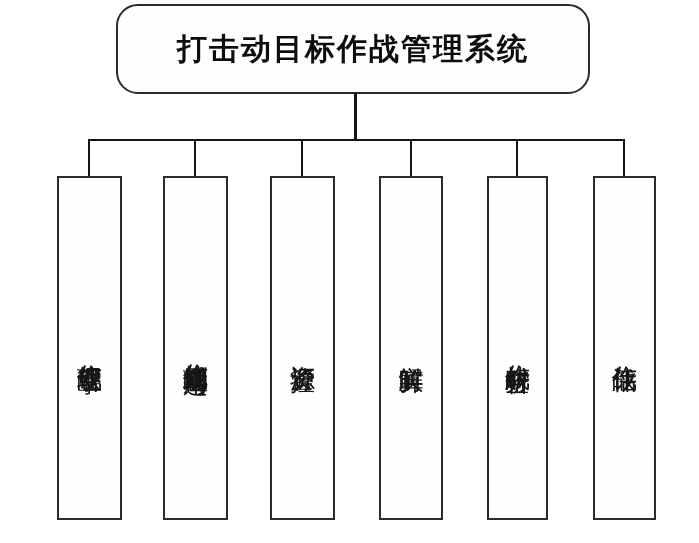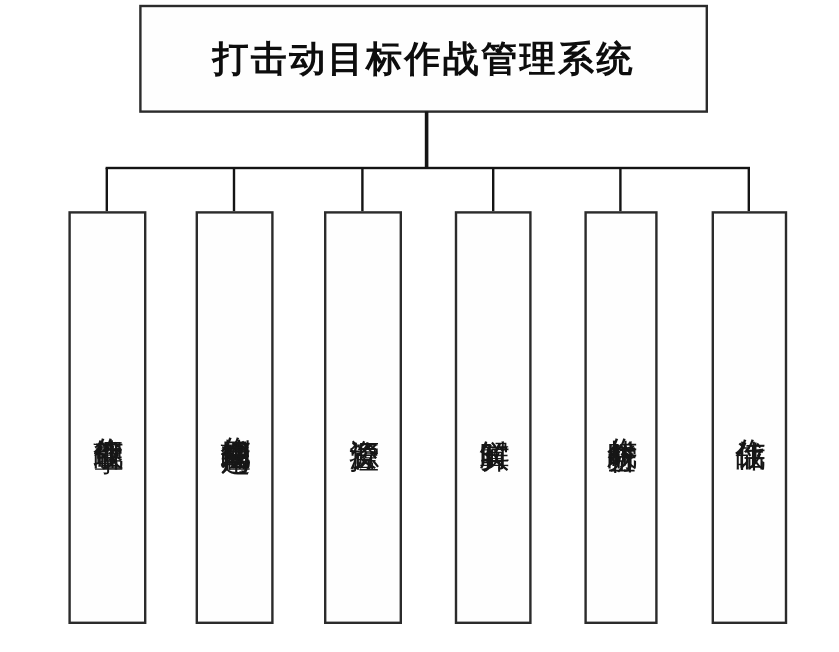--- a/index.html
+++ b/index.html
@@ -22,20 +22,21 @@
     border: 2px solid #2b2b2b;
     display: flex;
     align-items: center;
     justify-content: center;
   }
   .root-node {
     left: 116px;
     top: 4px;
     width: 474px;
     height: 90px;
+    border-radius: 22px;
   }
   .root-label {
     font-size: 30px;
     font-weight: bold;
     color: #0d0d0d;
     letter-spacing: 2px;
     white-space: nowrap;
   }
   .child-node {
     top: 176px;

